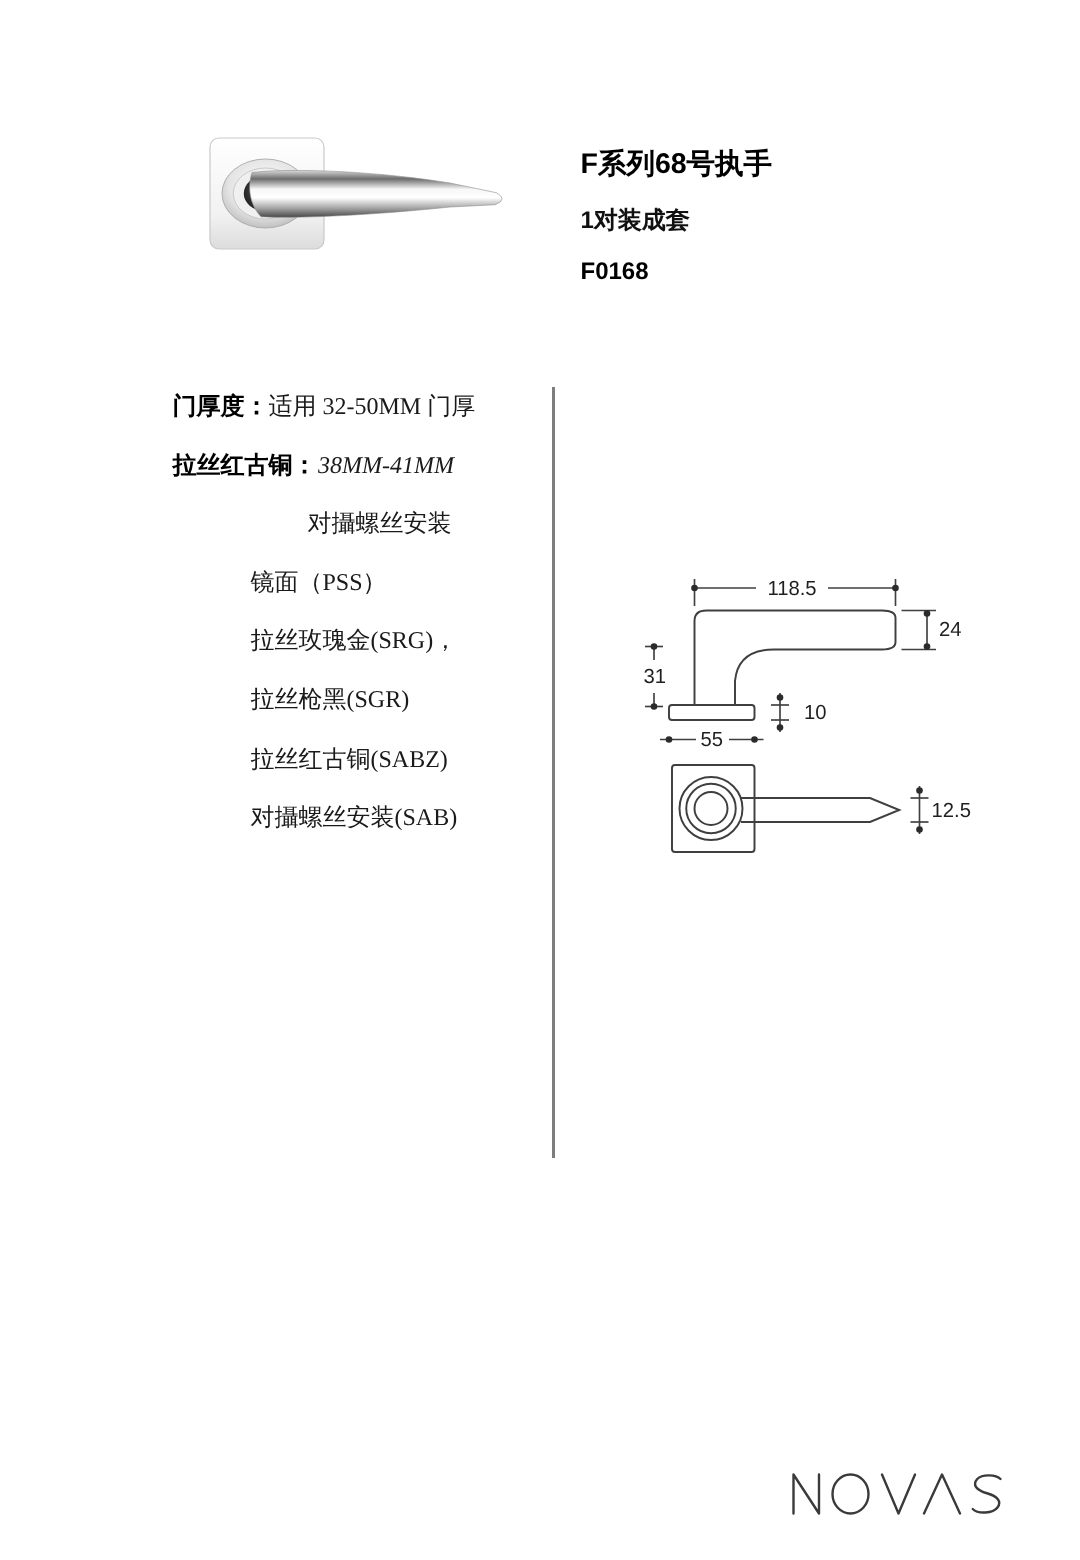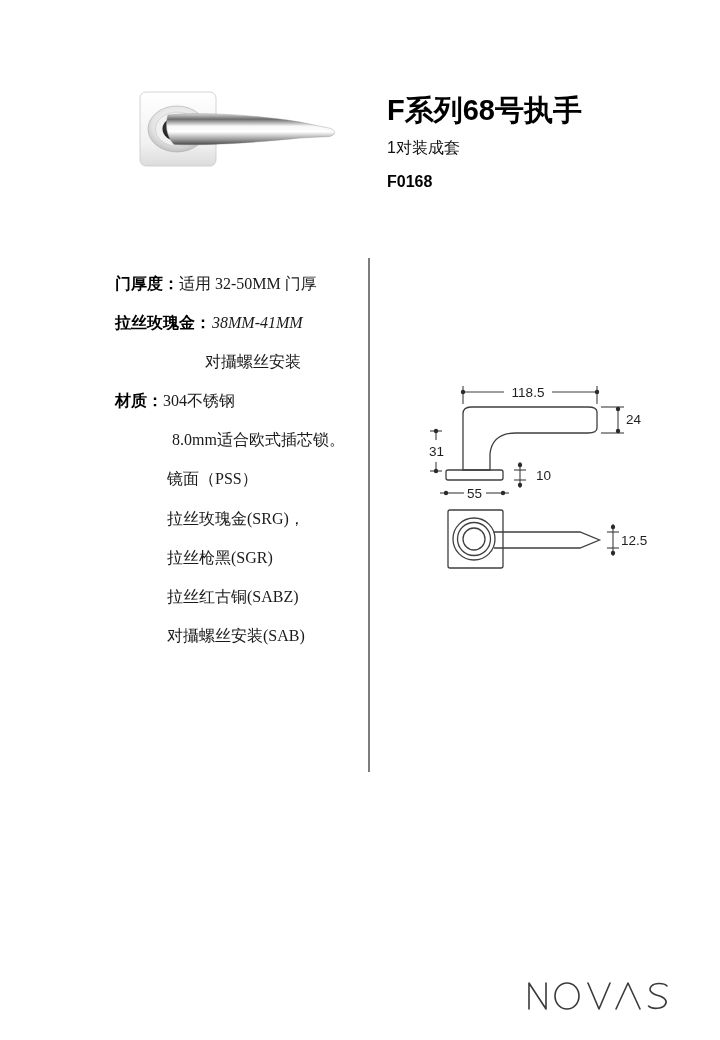--- a/index.html
+++ b/index.html
@@ -4,26 +4,26 @@
 <style>
   html,body{margin:0;padding:0;}
   body{
     width:720px;height:1040px;background:#ffffff;position:relative;overflow:hidden;
     font-family:"Liberation Serif",serif;color:#1a1a1a;
   }
   .abs{position:absolute;}
 
   
   .title-block{left:387px;top:97px;}
-  .title{font-family:"Liberation Sans",sans-serif;font-weight:bold;font-size:29px;line-height:26px;color:#000;}
-  .subtitle{font-family:"Liberation Sans",sans-serif;font-size:16px;line-height:18px;margin-top:16px;color:#111;}
+  .title{font-family:"Liberation Sans",sans-serif;font-weight:bold;font-size:19px;line-height:26px;color:#000;}
+  .subtitle{font-family:"Liberation Sans",sans-serif;font-size:16px;line-height:18px;margin-top:16px;color:#111;font-weight:bold;}
   .model{font-family:"Liberation Sans",sans-serif;font-weight:bold;font-size:16px;line-height:19px;margin-top:15px;color:#000;}
 
   
-  .specs{left:115px;top:264px;width:252px;}
+  .specs{left:115px;top:252px;width:252px;}
   .spec-row{height:39.1px;line-height:39.1px;font-size:16px;white-space:nowrap;}
   .spec-label{font-family:"Liberation Sans",sans-serif;font-weight:bold;color:#000;}
   .spec-value{font-family:"Liberation Serif",serif;color:#1a1a1a;}
   .indent-lg{padding-left:90px;}
   .indent-md{padding-left:57px;}
   .indent-sm{padding-left:52px;}
   .gap2{margin-left:1px;font-style:italic;}
 
   
   .divider{left:368px;top:258px;width:2px;height:514px;background:#7d7d7d;}
@@ -75,30 +75,24 @@
   <div class="title">F系列68号执手</div>
   <div class="subtitle">1对装成套</div>
   <div class="model">F0168</div>
 </div>
 
 <div class="abs specs">
   <div class="spec-row">
     <span class="spec-label">门厚度：</span><span class="spec-value">适用 32-50MM 门厚</span>
   </div>
   <div class="spec-row">
-    <span class="spec-label">拉丝玫瑰金：</span><span class="spec-value gap2">38MM-41MM</span>
+    <span class="spec-label">拉丝红古铜：</span><span class="spec-value gap2">38MM-41MM</span>
   </div>
   <div class="spec-row indent-lg">
     <span class="spec-value">对攝螺丝安装</span>
-  </div>
-  <div class="spec-row">
-    <span class="spec-label">材质：</span><span class="spec-value">304不锈钢</span>
-  </div>
-  <div class="spec-row indent-md">
-    <span class="spec-value">8.0mm适合欧式插芯锁。</span>
   </div>
   <div class="spec-row indent-sm">
     <span class="spec-value">镜面（PSS）</span>
   </div>
   <div class="spec-row indent-sm">
     <span class="spec-value">拉丝玫瑰金(SRG)，</span>
   </div>
   <div class="spec-row indent-sm">
     <span class="spec-value">拉丝枪黑(SGR)</span>
   </div>

